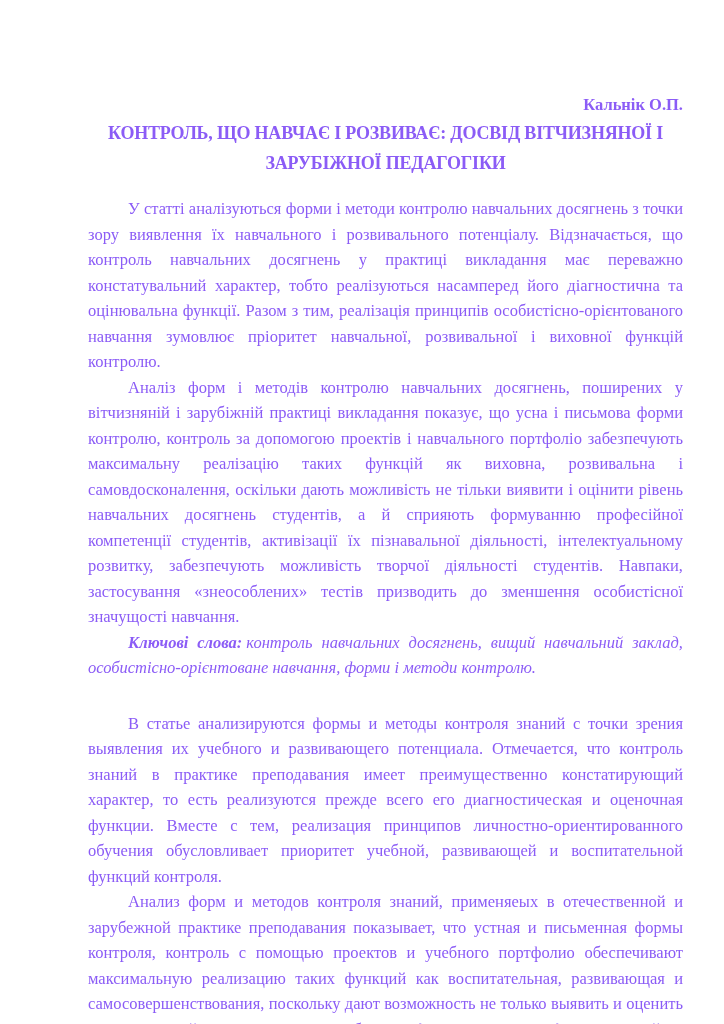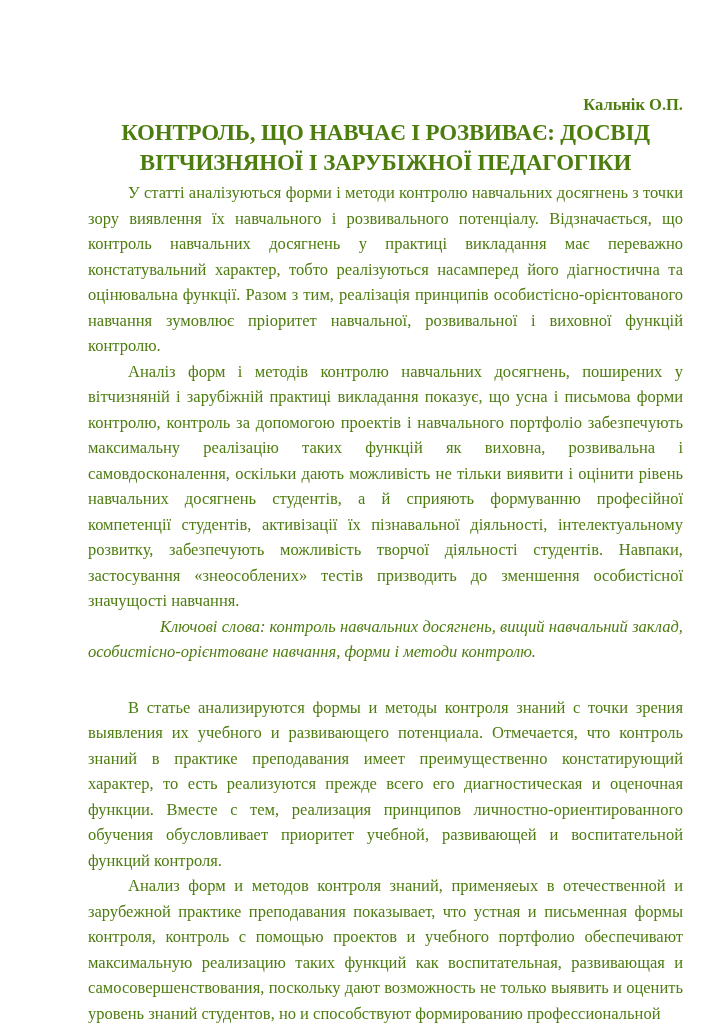--- a/index.html
+++ b/index.html
@@ -8,57 +8,56 @@
     background: #ffffff;
   }
   .page {
     position: relative;
     width: 724px;
     height: 1024px;
     box-sizing: border-box;
     background: #ffffff;
     padding: 92px 41px 0 88px;
     font-family: "Liberation Serif", "DejaVu Serif", serif;
-    color: #4d7c0f;
+    color: #8b5cf6;
     overflow: hidden;
   }
   .author {
     text-align: right;
     font-weight: 700;
     font-size: 16.5px;
     line-height: 26px;
     white-space: nowrap;
   }
   .title {
     margin: 0;
     text-align: center;
     font-weight: 700;
-    font-size: 23px;
+    font-size: 18px;
     line-height: 30px;
     letter-spacing: -0.2px;
   }
   .par {
     margin: 0;
     text-align: justify;
     text-indent: 40px;
     font-size: 16.5px;
     line-height: 25.5px;
     hyphens: none;
     overflow-wrap: normal;
   }
   .first-body-par {
-    margin-top: 2px;
+    margin-top: 18px;
   }
   .keywords {
     font-style: italic;
   }
   .kw-label {
-    font-weight: 400;
+    font-weight: 700;
     margin-right: 4px;
-    margin-left: 32px;
   }
   .ru-block-start {
     margin-top: 30px;
   }
 </style>
 </head>
 <body>
 
 <div class="page">
 

